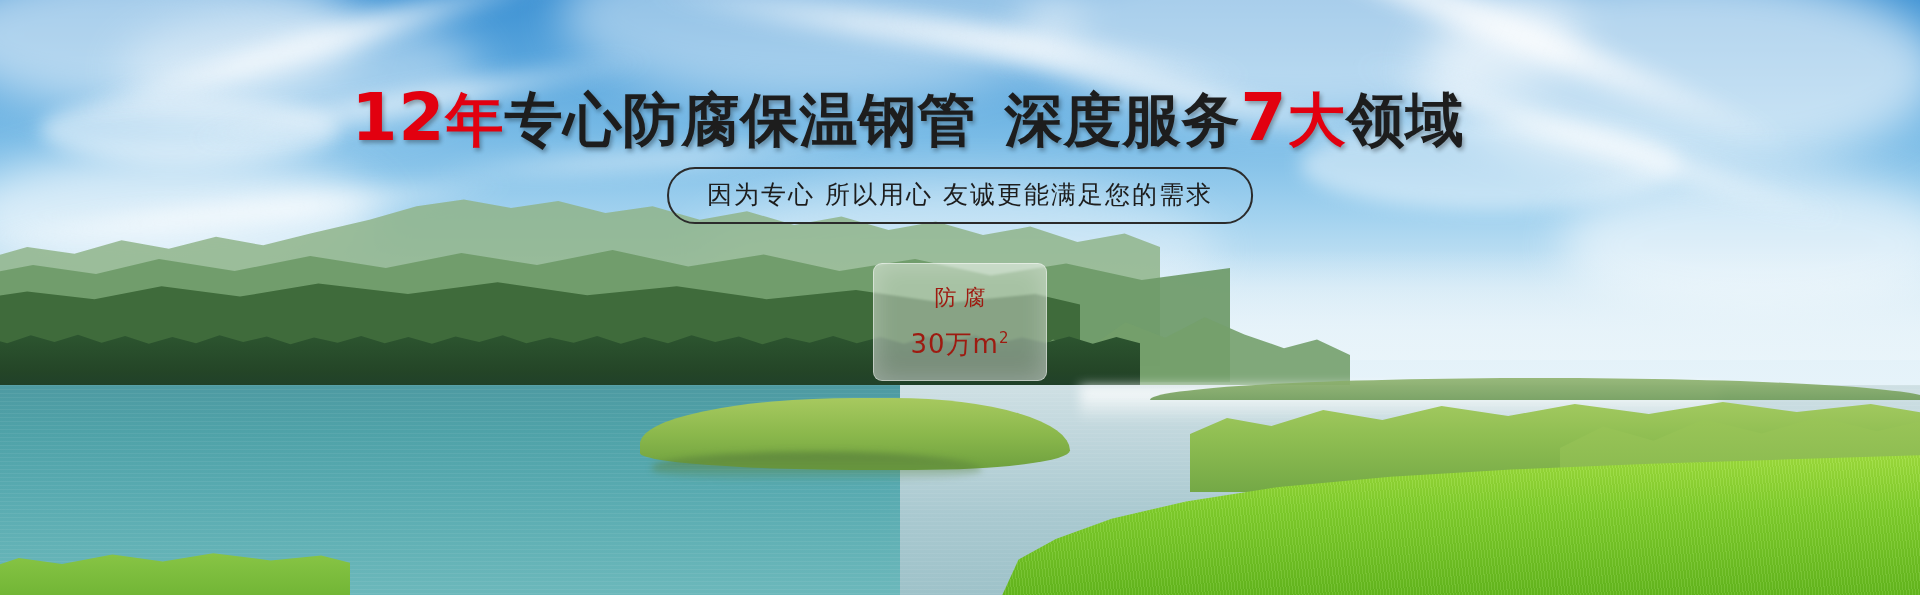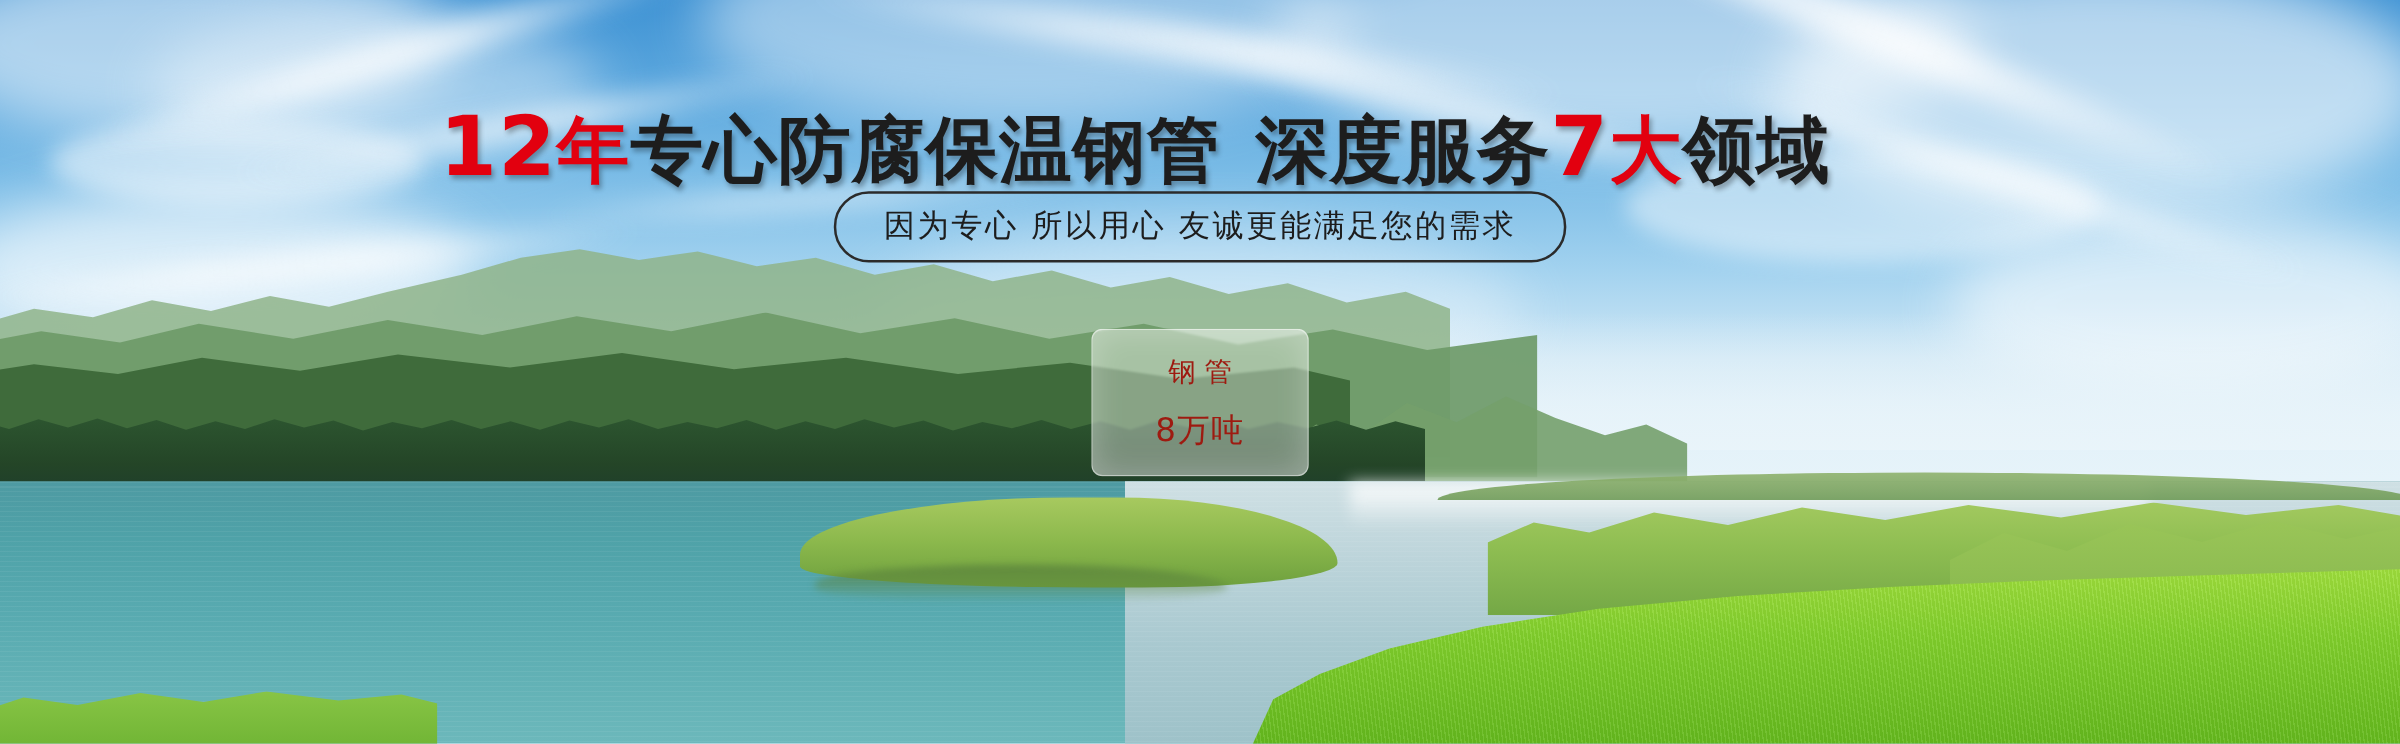--- a/index.html
+++ b/index.html
@@ -167,21 +167,21 @@
     text-shadow:2px 3px 4px rgba(0,0,0,.30);
     white-space:nowrap;
     user-select:none;
   }
   .headline .red{ color:#e2000f; }
   .headline .num{ font-size:66px; }
   .headline .gap{ display:inline-block; width:28px; }
 
   
   .pill{
-    position:absolute; left:50%; top:153px; transform:translateX(-50%);
+    position:absolute; left:50%; top:167px; transform:translateX(-50%);
     padding:9px 38px 11px;
     border:2px solid #2b2b2b;
     border-radius:28px;
     font-family:"DejaVu Sans","Liberation Sans",sans-serif;
     font-size:25px;
     letter-spacing:2px;
     color:#1d1d1d;
     background:transparent;
     white-space:nowrap;
     user-select:none;
@@ -265,22 +265,22 @@
   <div class="headline">
     <span class="red num">12</span><span class="red">年</span><span>专心防腐保温钢管</span><span class="gap"></span><span>深度服务</span><span class="red num">7</span><span class="red">大</span><span>领域</span>
   </div>
 
   <div class="pill">
     <span>因为专心 所以用心 友诚更能满足您的需求</span>
   </div>
 
   <div class="cards">
 
+
     <div class="card">
-      <div class="c-label">钢管</div>
-      <div class="c-value"><span>8万吨</span></div>
+      <div class="c-label">防腐</div>
+      <div class="c-value"><span>30万m</span><sup>2</sup></div>
     </div>
 
 
-
   </div>
 
 </div>
 
 </body></html>

